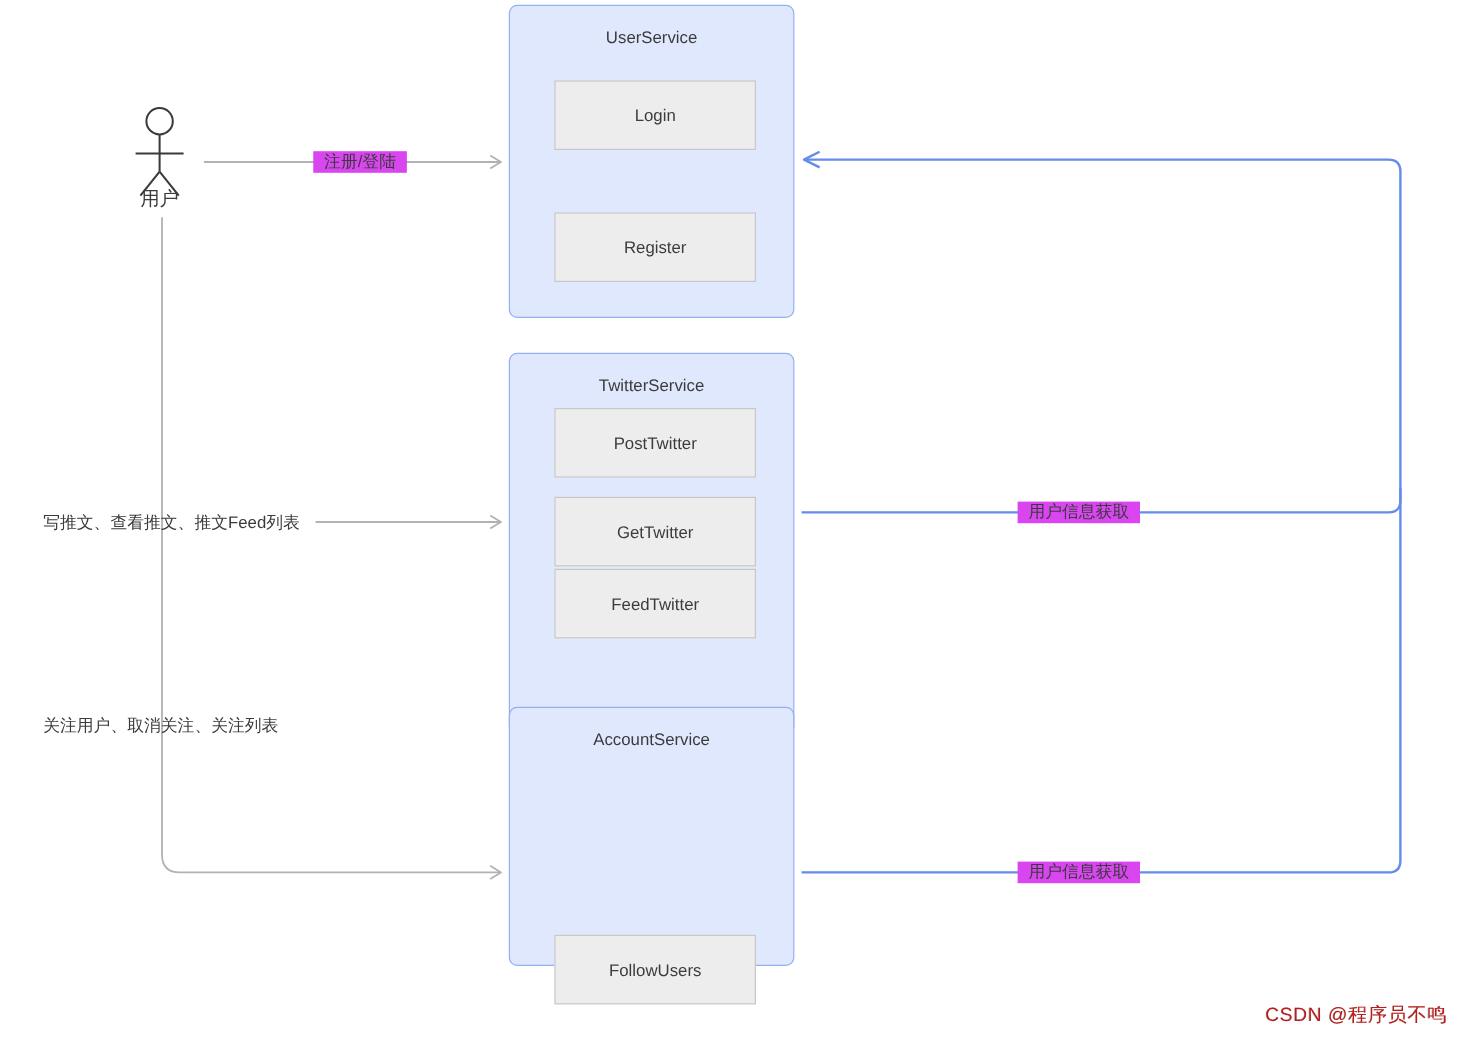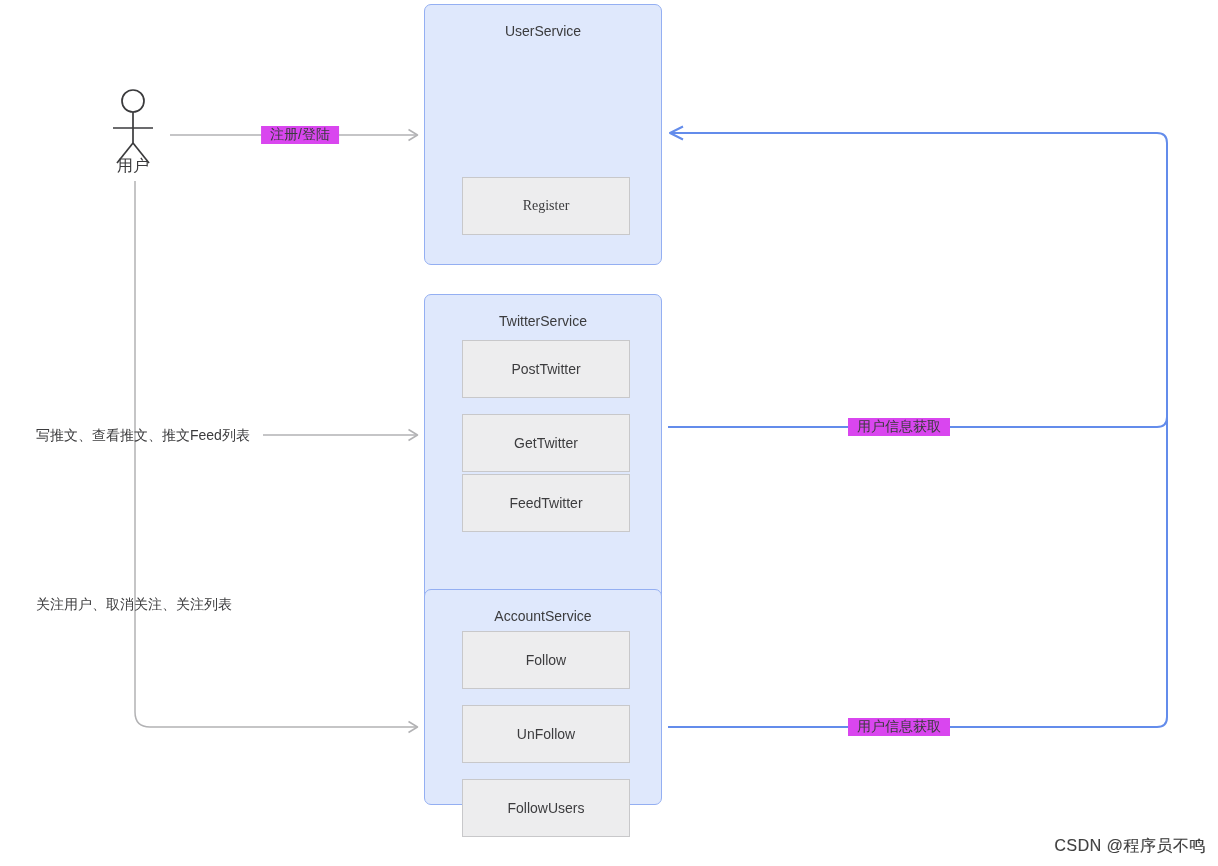--- a/index.html
+++ b/index.html
@@ -10,36 +10,36 @@
   
   .svc{position:absolute;width:238px;background:#dfe8fc;border:1.5px solid #94aff2;border-radius:7px;box-sizing:border-box;}
   .svc-user{left:424px;top:4px;height:261px;}
   .svc-twitter{left:424px;top:294px;height:318px;}
   .svc-account{left:424px;top:589px;height:216px;}
   .svc-title{position:absolute;left:0;top:18px;width:100%;text-align:center;font-size:14px;color:#3b3b3d;}
 
   
   .method{position:absolute;left:37px;width:166px;height:56px;background:#ededee;border:1.5px solid #c8c8ca;
           display:flex;align-items:center;justify-content:center;font-size:14px;color:#3c3c3e;box-sizing:content-box;}
-  .svc-user  .m0{top:62px;}  .svc-user  .m1{top:172px;font-family:Liberation Serif, serif;}
+  .svc-user  .m0{top:62px;}  .svc-user  .m1{top:172px;}
   .svc-twitter .m0{top:45px;} .svc-twitter .m1{top:119px;} .svc-twitter .m2{top:179px;}
   .svc-account .m0{top:41px;} .svc-account .m1{top:115px;} .svc-account .m2{top:189px;}
 
   
   .edge-label{position:absolute;font-size:14px;color:#3b3b3d;white-space:nowrap;}
   .edge-label.on-line{background:#d946ef;padding:0 9px;transform:translate(-50%,-50%);}
   .lbl-register{left:300px;top:135px;}
   .lbl-tweet-ops{left:36px;top:436px;transform:translateY(-50%);}
   .lbl-follow-ops{left:36px;top:605px;transform:translateY(-50%);}
   .lbl-userinfo-1{left:899px;top:427px;}
   .lbl-userinfo-2{left:899px;top:727px;}
 
   .actor-label{position:absolute;left:133px;top:166px;transform:translate(-50%,-50%);font-size:16px;color:#3b3b3d;white-space:nowrap;}
 
-  .watermark{position:absolute;right:12px;top:836px;font-size:16px;color:#404040;
+  .watermark{position:absolute;right:12px;top:836px;font-size:16px;color:#b91c1c;
              text-shadow:1px 1px 0 #ffffff,-0.5px -0.5px 0 #b9b9b9;letter-spacing:0.5px;}
 </style>
 </head>
 <body>
 
 <div class="canvas">
 
   <svg class="edges-layer" viewBox="0 0 1218 866" xmlns="http://www.w3.org/2000/svg">
 
     <g stroke="#3a3a3c" stroke-width="1.7" fill="none">
@@ -69,34 +69,33 @@
     </g>
     <g stroke="#638ceb" stroke-width="2" fill="none">
       <path d="M668 427 H1157 Q1167 427 1167 417 V407"></path>
     </g>
   </svg>
 
   <div class="actor-label">用户</div>
 
   <div class="svc svc-user">
     <div class="svc-title">UserService</div>
+    <div class="method m0">Login</div>
     <div class="method m1">Register</div>
   </div>
 
   <div class="svc svc-twitter">
     <div class="svc-title">TwitterService</div>
     <div class="method m0">PostTwitter</div>
     <div class="method m1">GetTwitter</div>
     <div class="method m2">FeedTwitter</div>
   </div>
 
   <div class="svc svc-account">
     <div class="svc-title">AccountService</div>
-    <div class="method m0">Follow</div>
-    <div class="method m1">UnFollow</div>
     <div class="method m2">FollowUsers</div>
   </div>
 
   <div class="edge-label on-line lbl-register">注册/登陆</div>
   <div class="edge-label lbl-tweet-ops">写推文、查看推文、推文Feed列表</div>
   <div class="edge-label lbl-follow-ops">关注用户、取消关注、关注列表</div>
   <div class="edge-label on-line lbl-userinfo-1">用户信息获取</div>
   <div class="edge-label on-line lbl-userinfo-2">用户信息获取</div>
 
   <div class="watermark">CSDN @程序员不鸣</div>

